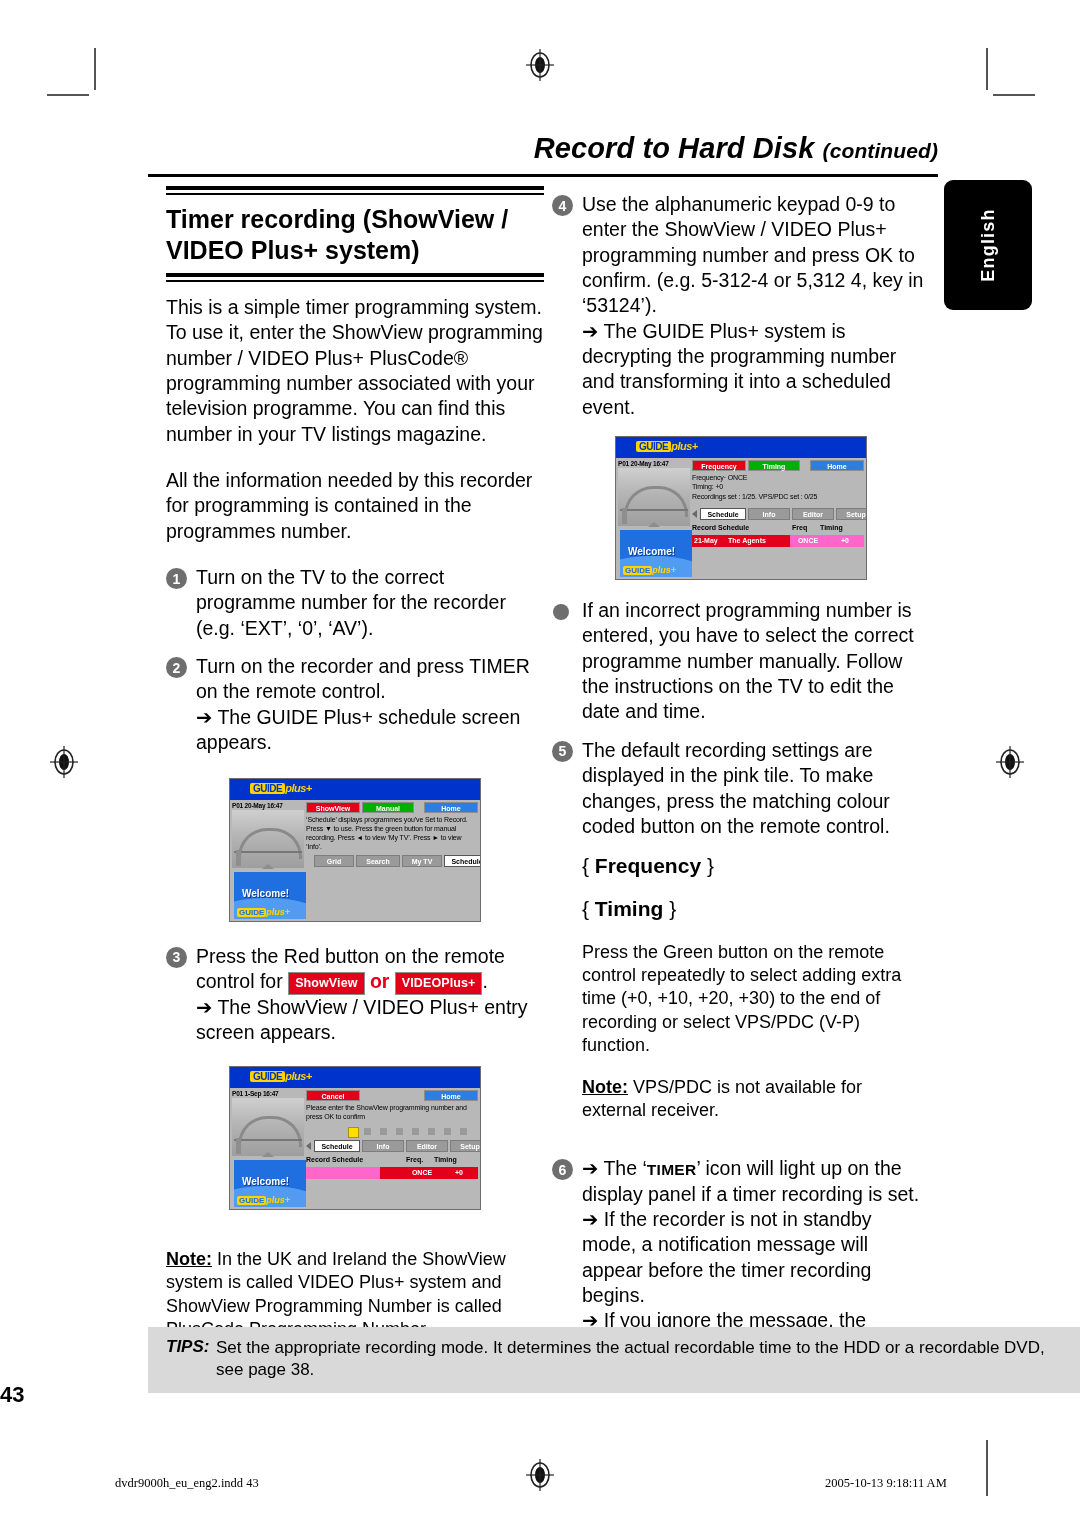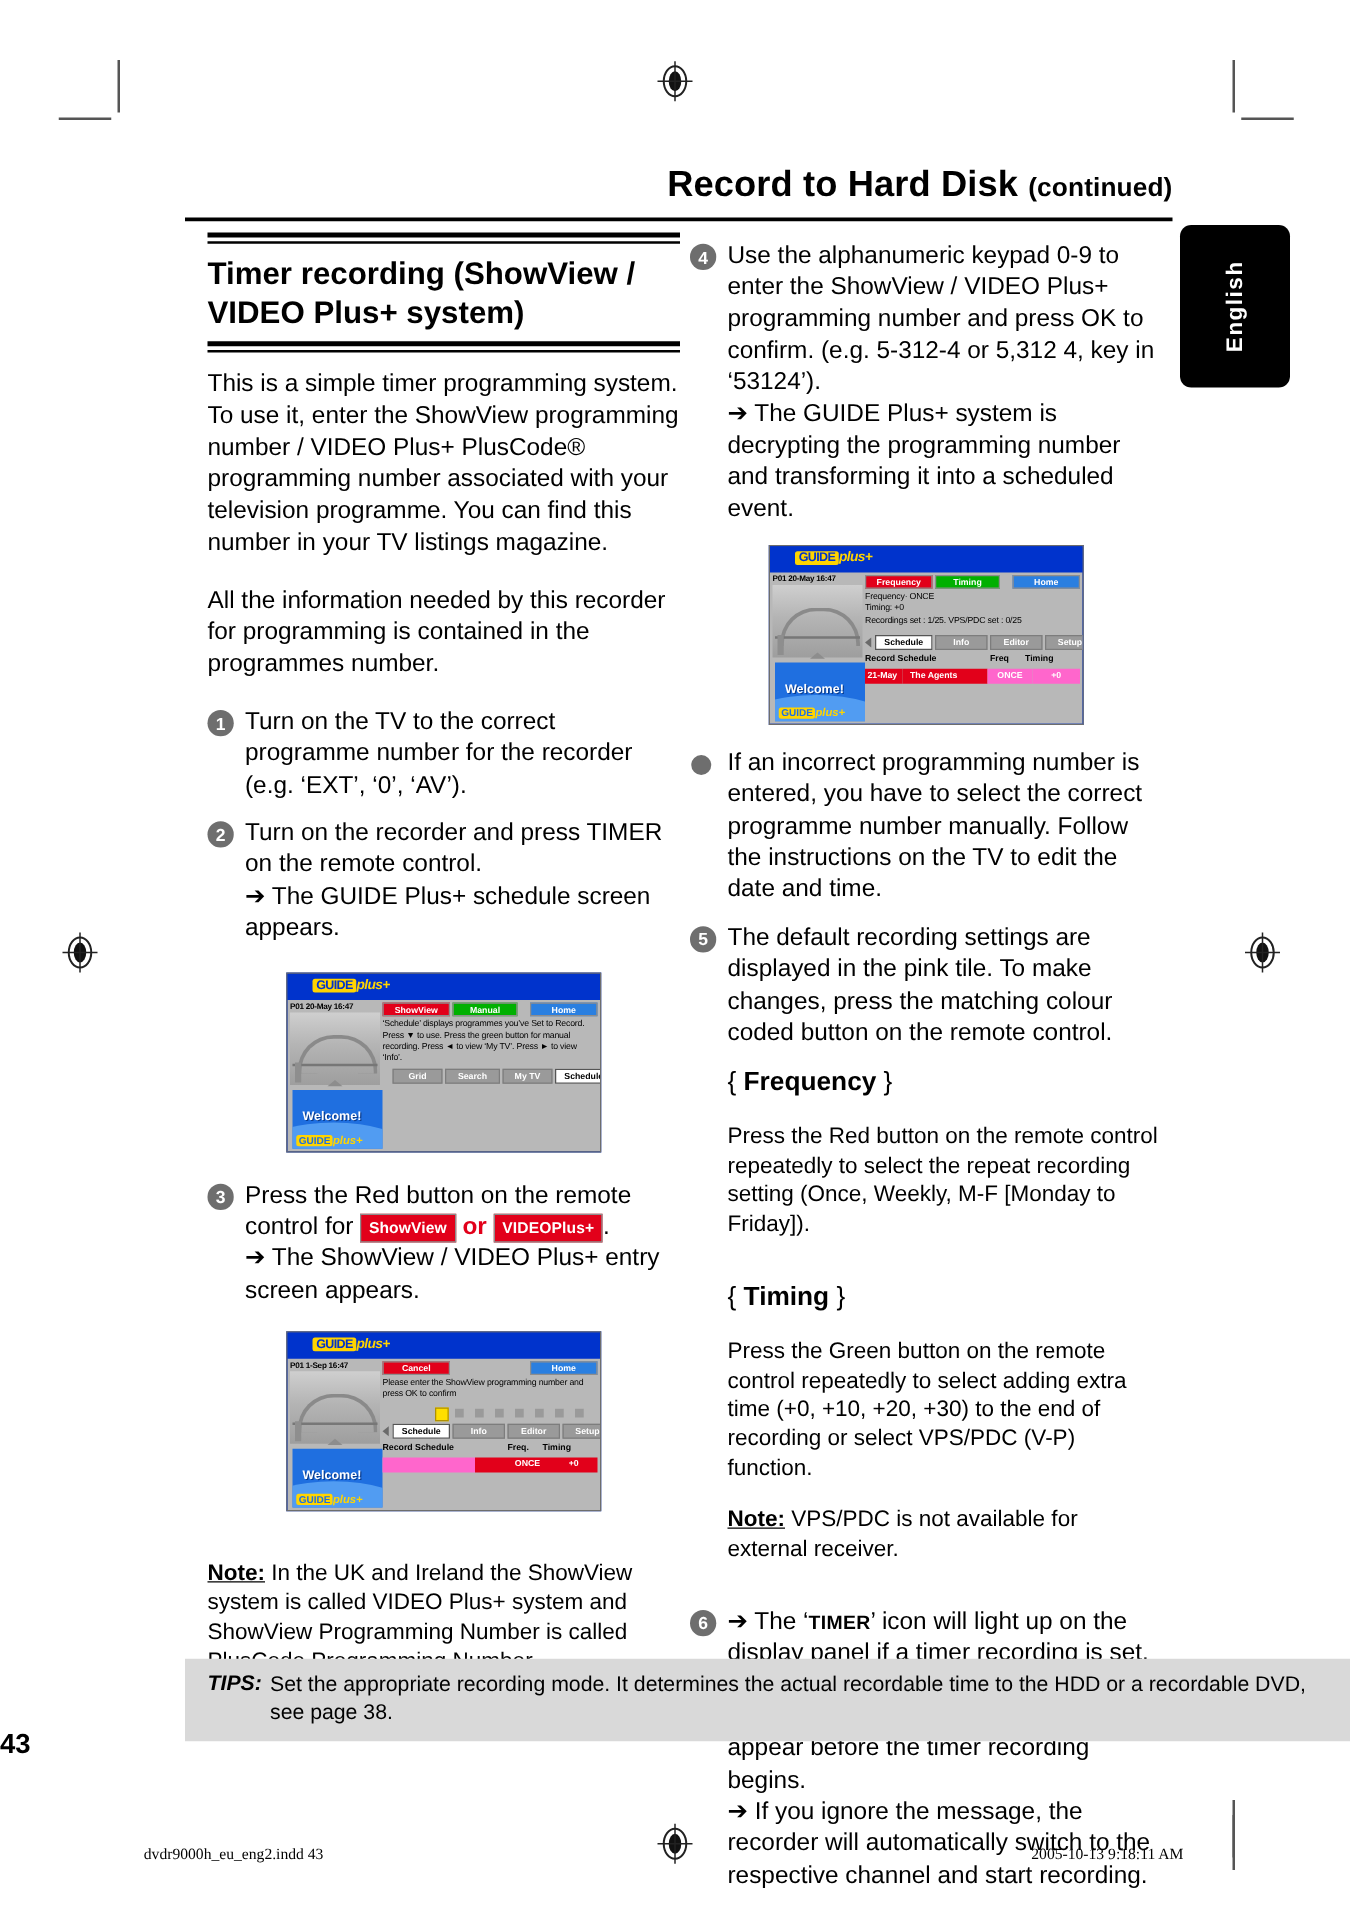--- a/index.html
+++ b/index.html
@@ -14,21 +14,21 @@
   
   .crop{position:absolute;background:#555;}
   .reg{position:absolute;width:34px;height:34px;}
   .reg svg{display:block;}
 
   
   .page{position:absolute;left:0;top:0;width:1080px;height:1524px;}
 
   
   .header{
-    position:absolute;left:148px;top:133px;width:790px;
+    position:absolute;left:148px;top:133px;width:790px;font-style:italic;
   }
   .header-title{
     text-align:right;
     font-size:29px;
     font-weight:bold;
     letter-spacing:.1px;
     line-height:1.1;
     white-space:nowrap;
   }
   .header-title .cont{font-size:21px;font-weight:bold;}
@@ -472,21 +472,20 @@
     <div class="gap-sm"></div>
 
     <div class="step">
       <div class="num">5</div>
       <p>The default recording settings are displayed in the pink tile. To make changes, press the matching colour coded button on the remote control.</p>
     </div>
     <div style="height:14px;"></div>
 
     <div style="padding-left:30px;">
       <div class="subhead"><span>{ </span><b>Frequency</b><span> }</span></div>
-      <p class="note"><span>Press the </span><b>Red</b><span> button on the remote control repeatedly to select the repeat recording setting (Once, Weekly, M-F [Monday to Friday]).</span></p>
     </div>
     <div style="height:16px;"></div>
 
     <div style="padding-left:30px;">
       <div class="subhead"><span>{ </span><b>Timing</b><span> }</span></div>
       <p class="note"><span>Press the </span><b>Green</b><span> button on the remote control repeatedly to select adding extra time (+0, +10, +20, +30) to the end of recording or select VPS/PDC (V-P) function.</span></p>
       <p class="note"><u>Note:</u><span> VPS/PDC is not available for external receiver.</span></p>
     </div>
     <div style="height:16px;"></div>
 

